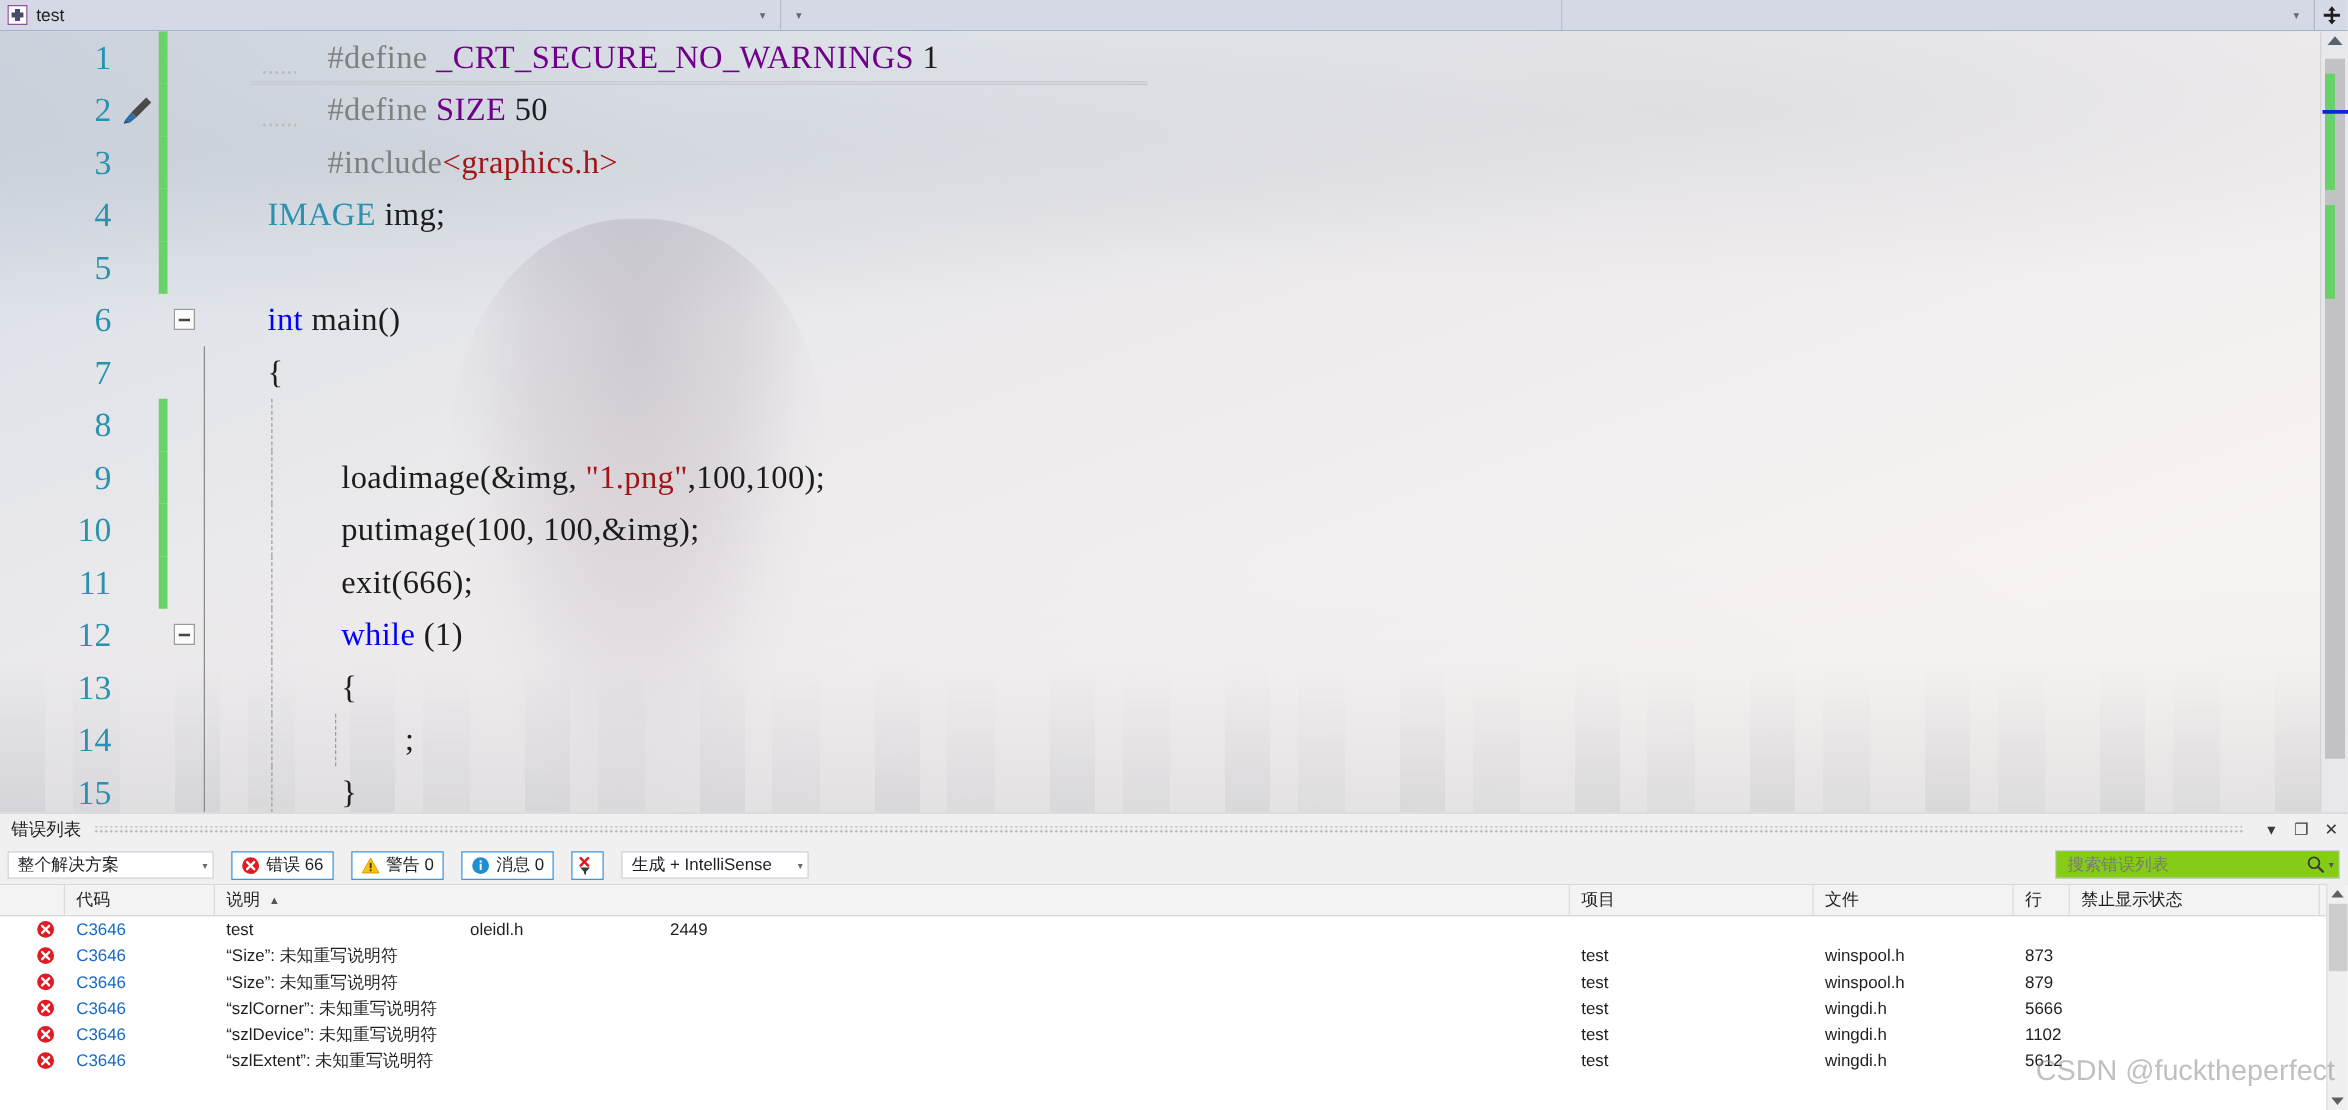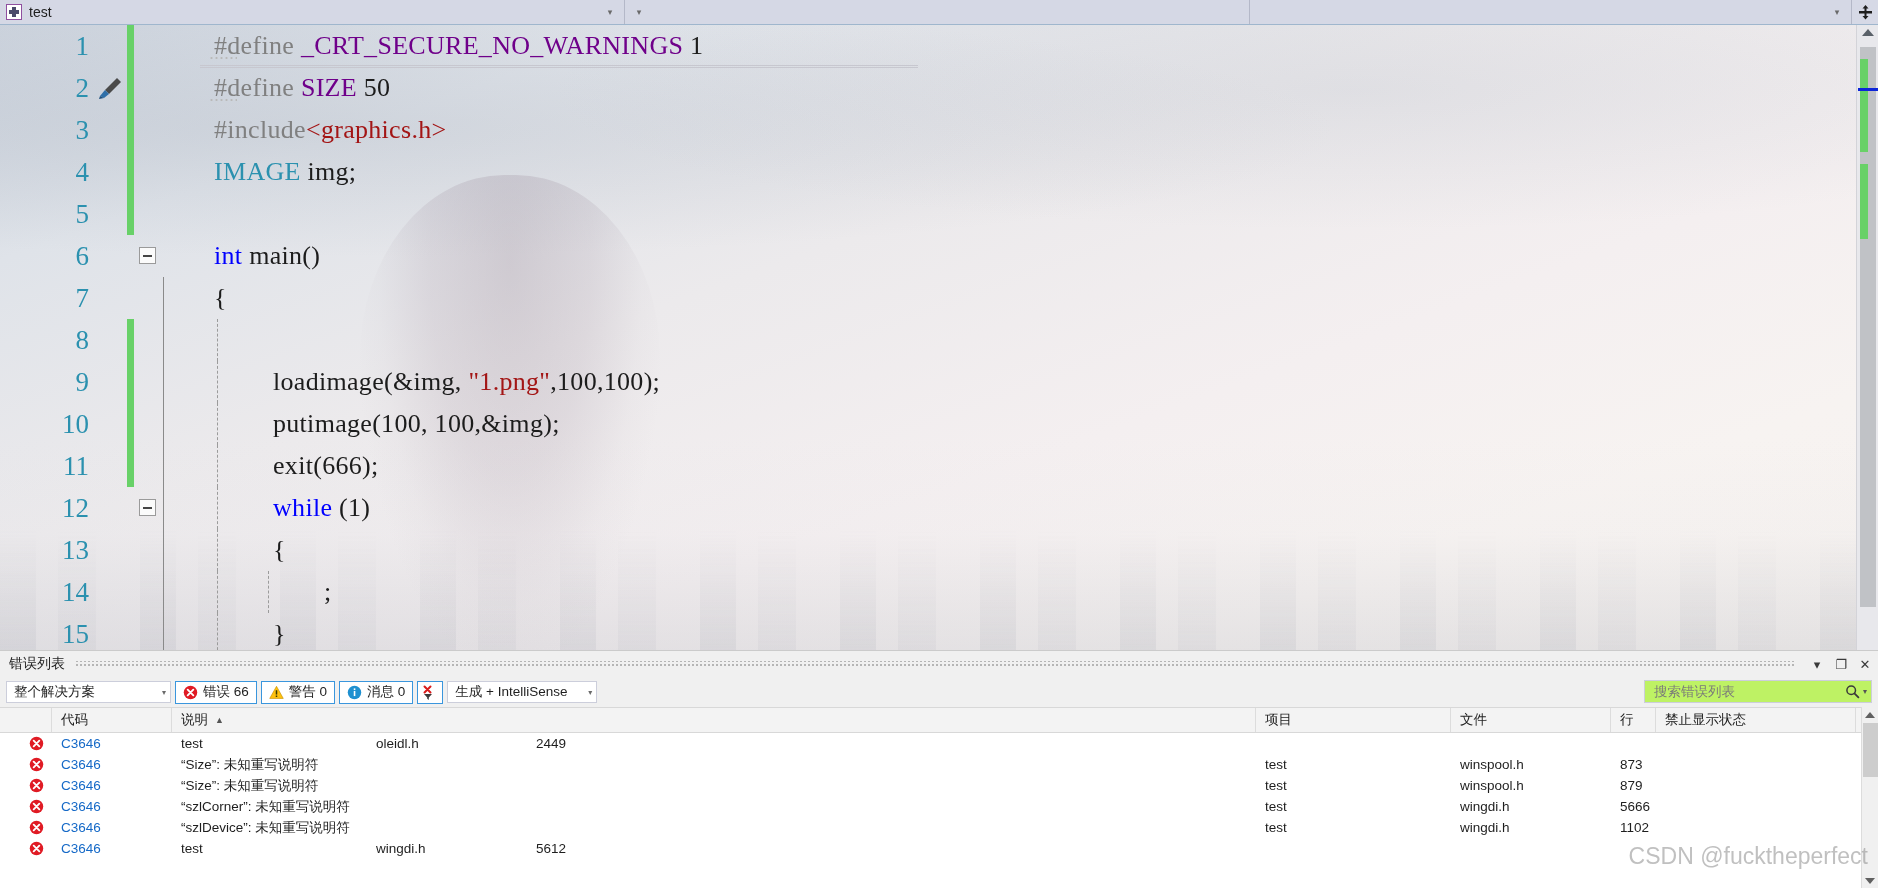--- a/index.html
+++ b/index.html
@@ -132,21 +132,21 @@
     border-left: 1px dashed #9b9b9b;
   }
   .codetext {
     font-family: "Liberation Serif", "DejaVu Serif", serif;
     font-size: 26px; color: #1c1c1c; white-space: pre;
     line-height: 42px; letter-spacing: 0.3px;
   }
   .kw-blue   { color: #0000ff; }
   .kw-teal   { color: #2b91af; }
   .macro     { color: #6f008a; }
-  .preproc   { color: #808080; }
+  .preproc   { color: #808080; margin-left: 48px; }
   .str       { color: #a31515; }
   .squiggle-dots {
     position: absolute; height: 4px;
     background-image: radial-gradient(circle, #b9b9b9 1px, transparent 1.2px);
     background-size: 5px 4px;
   }
   .sel-underline {
     position:absolute; height:1px; background:#c7c7cf;
   }
 
@@ -191,21 +191,21 @@
     background-image: radial-gradient(circle, #b5b5b5 0.9px, transparent 1.1px);
     background-size: 4px 4px;
     background-position: 0 2px;
   }
   .panel-btn {
     width: 22px; height: 22px; display: flex; align-items: center; justify-content: center;
     font-size: 13px; color: #3a3a3a; margin-right: 2px;
   }
   #panel-toolbar {
     position: relative; height: 30px;
-    display: flex; align-items: center; gap: 4px;
+    display: flex; align-items: center; gap: 14px;
     padding: 0 6px;
     background: #f0f0f0;
   }
   .tb-combo {
     height: 22px; border: 1px solid #cccedb; background: #fff;
     display: flex; align-items: center; padding: 0 4px 0 7px;
     font-size: 13.5px; color: #1e1e1e;
   }
   #scope-combo { width: 165px; }
   #build-combo { width: 150px; }
@@ -216,21 +216,21 @@
     display: flex; align-items: center; gap: 5px; padding: 0 7px;
     font-size: 13.5px; color: #1e1e1e; white-space: nowrap;
   }
   .badge-ico { width: 15px; height: 15px; flex: none; }
   .filter-btn {
     width: 26px; height: 23px; border: 1px solid #3a96dd; background: #fff;
     display: flex; align-items: center; justify-content: center;
   }
   #search-wrap {
     position: absolute; right: 6px; top: 3px;
-    width: 228px; height: 23px; border: 1px solid #cccedb; background: #bef264;
+    width: 228px; height: 23px; border: 1px solid #cccedb; background: #84cc16;
     display: flex; align-items: center; padding: 0 4px 0 7px;
   }
   #search-input {
     flex: 1; border: none; outline: none; font-size: 13.5px; color: #1e1e1e;
     font-family: "Liberation Sans", sans-serif; background: transparent;
   }
   #search-input::placeholder { color: #7a7a7a; }
 
   
   #grid { position: absolute; left: 0; top: 56px; width: 1878px; height: 182px; background: #fff; }
@@ -615,20 +615,21 @@
           <div class="cell c-supp"></div>
         </div>
         <div class="grid-row">
           <div class="cell c-icon" style="justify-content:flex-end;padding-right:8px;">
             <svg class="err-ico" viewBox="0 0 16 16">
               <circle cx="8" cy="8" r="7.2" fill="#e01b24"></circle>
               <path d="M5 5 L11 11 M11 5 L5 11" stroke="#fff" stroke-width="2" stroke-linecap="round"></path>
             </svg>
           </div>
           <div class="cell code c-code">C3646</div>
+          <div class="cell c-desc">“szlExtent”: 未知重写说明符</div>
           <div class="cell c-proj">test</div>
           <div class="cell c-file">wingdi.h</div>
           <div class="cell c-line">5612</div>
           <div class="cell c-supp"></div>
         </div>
       </div>
 
     <div id="grid-scroll">
       <div class="ar up"></div>
       <div class="gthumb"></div>

